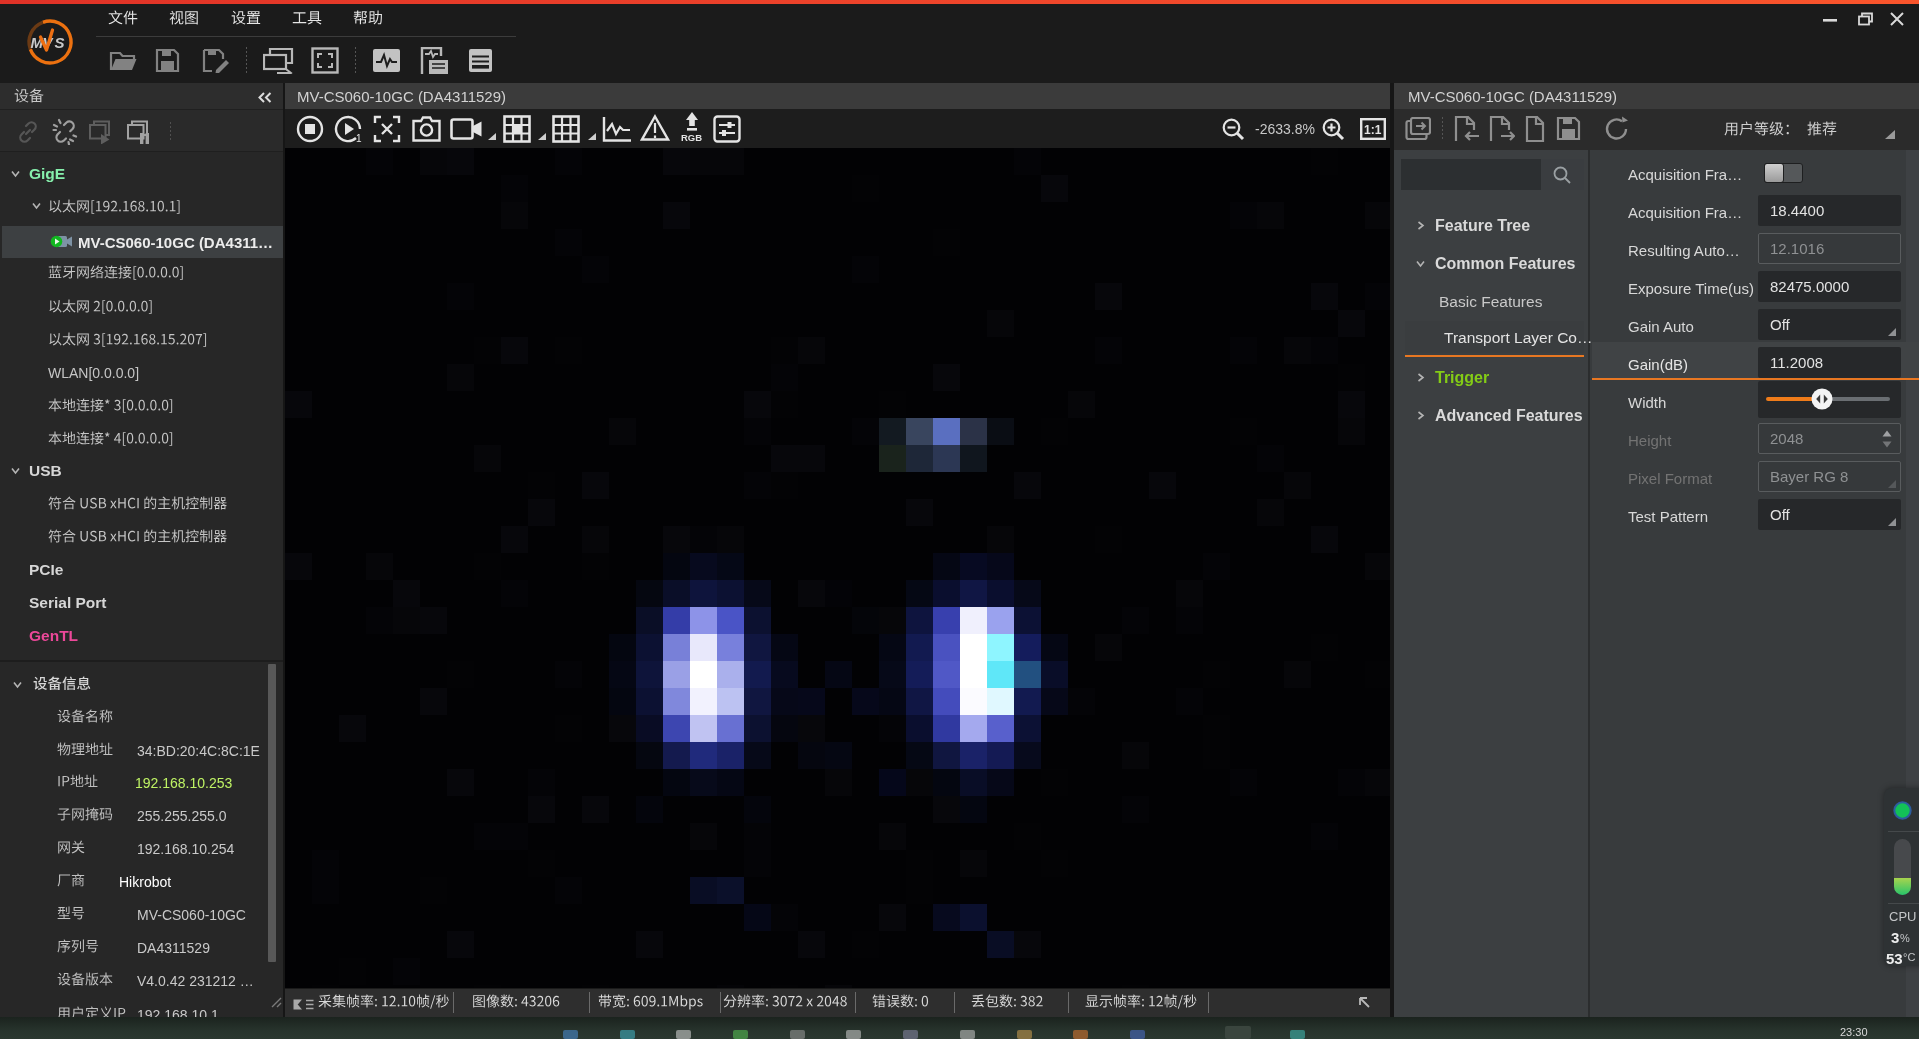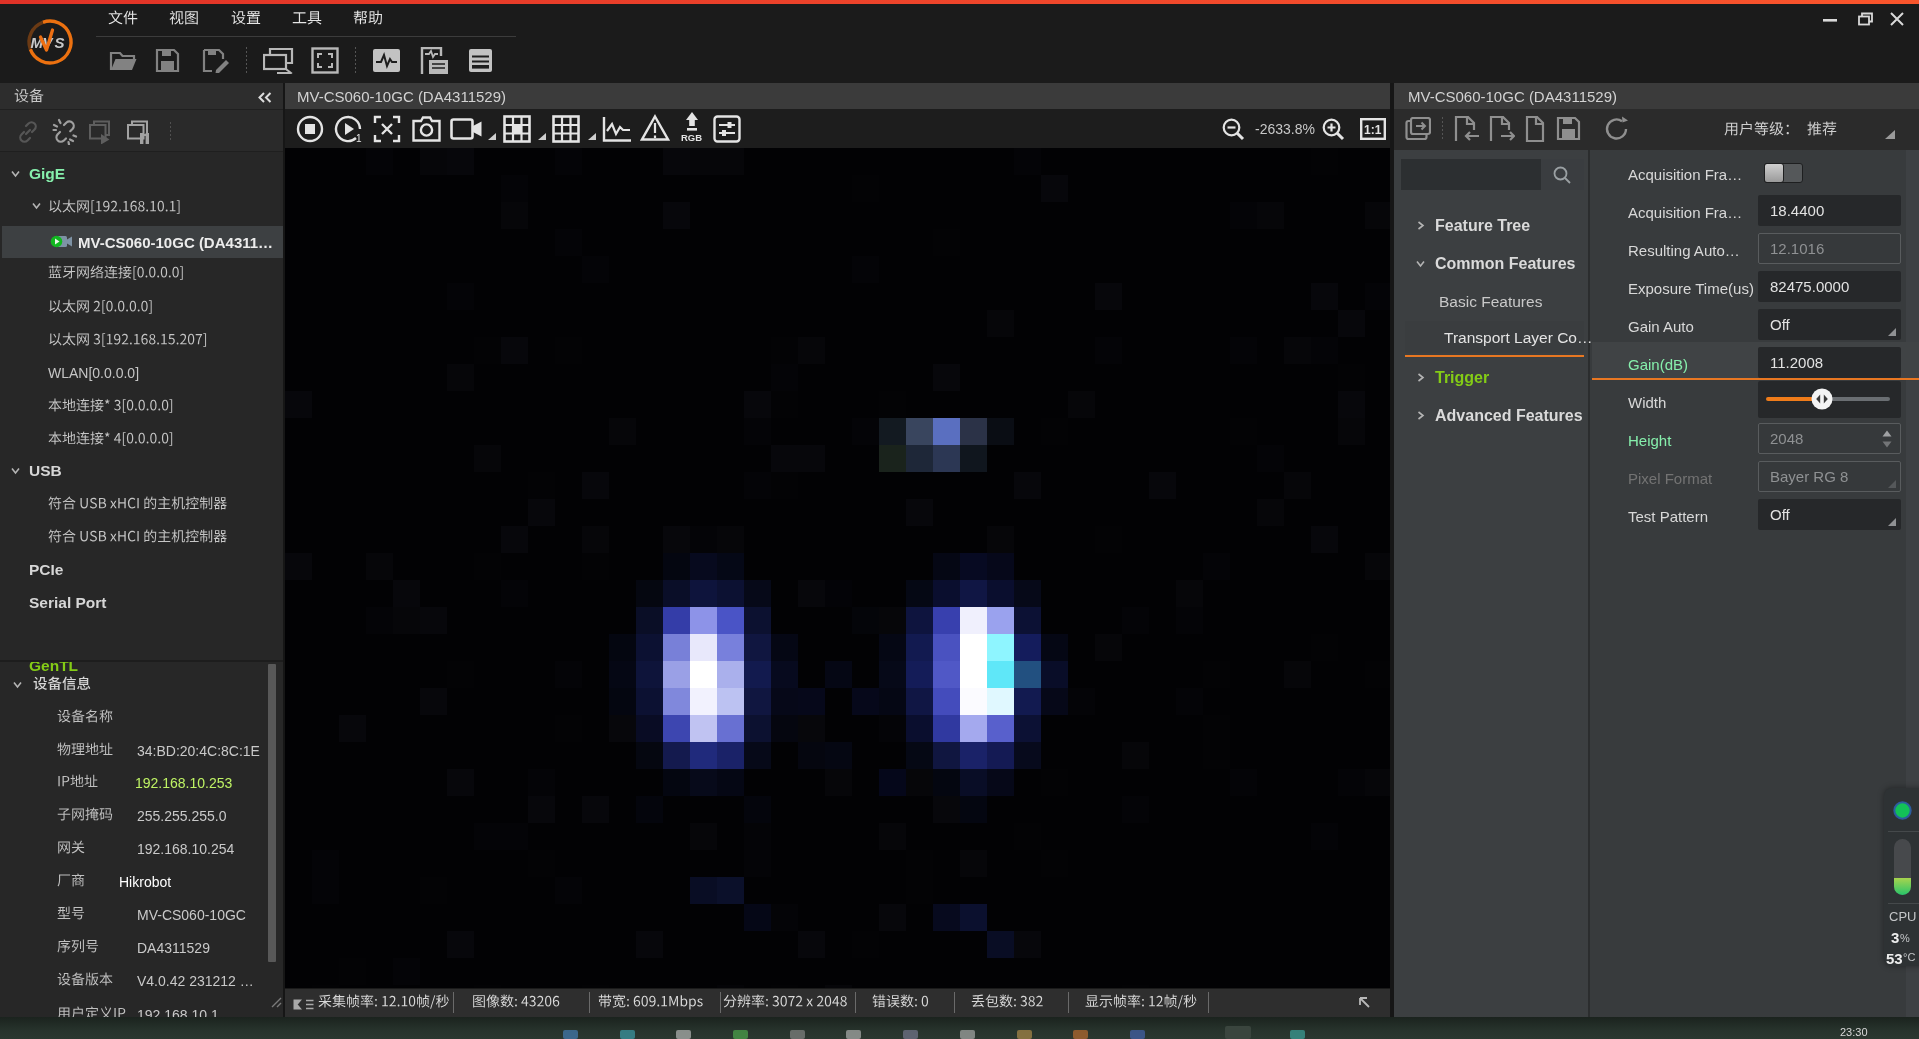--- a/index.html
+++ b/index.html
@@ -285,21 +285,21 @@
         <path transform="translate(88.0,12.3) scale(0.014000,-0.014000)" d="M101 0H193V733H101Z"></path>
         <path transform="translate(95.2,12.3) scale(0.014000,-0.014000)" d="M552 423C607 350 675 250 705 189L769 229C736 288 667 385 610 456ZM240 842C232 794 215 728 199 679H87V-54H156V25H435V679H268C285 722 304 778 321 828ZM156 612H366V401H156ZM156 93V335H366V93ZM598 844C566 706 512 568 443 479C461 469 492 448 506 436C540 484 572 545 600 613H856C844 212 828 58 796 24C784 10 773 7 753 7C730 7 670 8 604 13C618 -6 627 -38 629 -59C685 -62 744 -64 778 -61C814 -57 836 -49 859 -19C899 30 913 185 928 644C929 654 929 682 929 682H627C643 729 658 779 670 828Z"></path>
         <path transform="translate(109.2,12.3) scale(0.014000,-0.014000)" d="M374 795C435 750 505 686 545 640H103V567H459V347H149V274H459V27H56V-46H948V27H540V274H856V347H540V567H897V640H572L620 675C580 722 499 790 435 836Z"></path>
         <path transform="translate(123.2,12.3) scale(0.014000,-0.014000)" d="M498 783V462C498 307 484 108 349 -32C366 -41 395 -66 406 -80C550 68 571 295 571 462V712H759V68C759 -18 765 -36 782 -51C797 -64 819 -70 839 -70C852 -70 875 -70 890 -70C911 -70 929 -66 943 -56C958 -46 966 -29 971 0C975 25 979 99 979 156C960 162 937 174 922 188C921 121 920 68 917 45C916 22 913 13 907 7C903 2 895 0 887 0C877 0 865 0 858 0C850 0 845 2 840 6C835 10 833 29 833 62V783ZM218 840V626H52V554H208C172 415 99 259 28 175C40 157 59 127 67 107C123 176 177 289 218 406V-79H291V380C330 330 377 268 397 234L444 296C421 322 326 429 291 464V554H439V626H291V840Z"></path>
         <path transform="translate(137.2,12.3) scale(0.014000,-0.014000)" d="M695 553C758 496 843 415 884 369L933 418C889 463 804 540 741 594ZM560 593C513 527 440 460 370 415C384 402 408 372 417 358C489 410 572 491 626 569ZM164 841V646H43V575H164V336C114 319 68 305 32 294L49 219L164 261V16C164 2 159 -2 147 -2C135 -3 96 -3 53 -2C63 -22 72 -53 74 -71C137 -72 177 -69 200 -58C225 -46 234 -25 234 16V286L342 325L330 394L234 360V575H338V646H234V841ZM332 20V-47H964V20H689V271H893V338H413V271H613V20ZM588 823C602 792 619 752 631 719H367V544H435V653H882V554H954V719H712C700 754 678 802 658 841Z"></path>
         <path transform="translate(151.2,12.3) scale(0.014000,-0.014000)" d="M676 748V194H747V748ZM854 830V23C854 7 849 2 834 2C815 1 759 1 700 3C710 -20 721 -55 725 -76C800 -76 855 -74 885 -62C916 -48 928 -26 928 24V830ZM142 816C121 719 87 619 41 552C60 545 93 532 108 524C125 553 142 588 158 627H289V522H45V453H289V351H91V2H159V283H289V-79H361V283H500V78C500 67 497 64 486 64C475 63 442 63 400 65C409 46 418 19 421 -1C476 -1 515 0 538 11C563 23 569 42 569 76V351H361V453H604V522H361V627H565V696H361V836H289V696H183C194 730 204 766 212 802Z"></path>
         <path transform="translate(165.2,12.3) scale(0.014000,-0.014000)" d="M196 730H366V589H196ZM622 730H802V589H622ZM614 484C656 468 706 443 740 420H452C475 452 495 485 511 518L437 532V795H128V524H431C415 489 392 454 364 420H52V353H298C230 293 141 239 30 198C45 184 64 158 72 141L128 165V-80H198V-51H365V-74H437V229H246C305 267 355 309 396 353H582C624 307 679 264 739 229H555V-80H624V-51H802V-74H875V164L924 148C934 166 955 194 972 208C863 234 751 288 675 353H949V420H774L801 449C768 475 704 506 653 524ZM553 795V524H875V795ZM198 15V163H365V15ZM624 15V163H802V15Z"></path>
       </svg></div>
     <div style="position:absolute;left:29px;top:561px;font:700 15.5px 'Liberation Sans',sans-serif;color:#d6d6d6;letter-spacing:0;white-space:nowrap">PCIe</div>
     <div style="position:absolute;left:29px;top:594px;font:700 15.5px 'Liberation Sans',sans-serif;color:#d6d6d6;letter-spacing:0;white-space:nowrap">Serial Port</div>
-    <div style="position:absolute;left:29px;top:657px;font:700 15.5px 'Liberation Sans',sans-serif;color:#84cc16;letter-spacing:0;white-space:nowrap">GenTL</div>
+    <div style="position:absolute;left:29px;top:627px;font:700 15.5px 'Liberation Sans',sans-serif;color:#ec4899;letter-spacing:0;white-space:nowrap">GenTL</div>
     <div style="position:absolute;left:0;top:660px;width:283px;height:2px;background:#1d1d1d"></div>
     <svg style="position:absolute;left:13px;top:680px" width="10" height="10" viewBox="0 0 10 10">
       <path d="M1 2.5 L4.5 7 L8 2.5" fill="none" stroke="#b4b4b4" stroke-width="1.6"></path>
     </svg>
     <div style="position:absolute;left:33px;top:676px;line-height:0"><svg width="58" height="17" viewBox="0 0 58 17" style="overflow:visible" fill="#d6d6d6">
         <path transform="translate(0.0,12.8) scale(0.014500,-0.014500)" d="M112 771C166 723 235 655 266 611L331 678C298 720 228 784 174 828ZM40 533V442H171V108C171 61 141 27 121 13C138 -5 163 -44 170 -67C187 -45 217 -21 398 122C387 140 371 175 363 201L263 123V533ZM482 810V700C482 628 462 550 333 492C350 478 383 442 395 423C539 490 570 601 570 697V722H728V585C728 498 745 464 828 464C841 464 883 464 899 464C919 464 942 465 955 470C952 492 949 526 947 550C934 546 912 544 897 544C885 544 847 544 836 544C820 544 818 555 818 583V810ZM787 317C754 248 706 189 648 142C588 191 540 250 506 317ZM383 406V317H443L417 308C456 223 508 150 573 90C500 47 417 17 329 -1C345 -22 365 -59 373 -84C472 -59 565 -22 645 30C720 -23 809 -62 910 -86C922 -60 948 -23 968 -2C876 16 793 48 723 90C805 163 869 259 907 384L849 409L833 406Z"></path>
         <path transform="translate(14.5,12.8) scale(0.014500,-0.014500)" d="M665 678C620 634 563 595 497 562C432 593 377 629 335 671L342 678ZM365 848C314 762 215 667 69 601C90 586 119 553 133 531C182 556 227 584 266 614C304 578 348 547 396 518C281 474 152 445 25 430C40 409 59 367 66 341C214 364 366 404 498 466C623 410 769 373 920 354C933 380 958 420 979 442C844 455 713 482 601 520C691 576 768 644 820 728L758 765L742 761H419C436 783 452 805 466 827ZM259 119H448V28H259ZM259 194V274H448V194ZM730 119V28H546V119ZM730 194H546V274H730ZM161 356V-84H259V-54H730V-83H833V356Z"></path>
         <path transform="translate(29.0,12.8) scale(0.014500,-0.014500)" d="M383 536V460H877V536ZM383 393V317H877V393ZM369 245V-83H450V-48H804V-80H888V245ZM450 29V168H804V29ZM540 814C566 774 594 720 609 683H311V605H953V683H624L694 714C680 750 649 804 621 845ZM247 840C198 693 116 547 28 451C44 430 70 381 79 360C108 393 137 431 164 473V-87H251V625C282 687 309 751 331 815Z"></path>
         <path transform="translate(43.5,12.8) scale(0.014500,-0.014500)" d="M279 545H714V479H279ZM279 410H714V343H279ZM279 679H714V615H279ZM258 204V52C258 -40 291 -67 418 -67C444 -67 604 -67 631 -67C735 -67 764 -35 776 99C750 104 710 117 689 133C684 34 676 20 625 20C587 20 454 20 425 20C364 20 353 24 353 53V204ZM754 194C799 129 845 41 862 -16L951 23C934 81 884 166 838 229ZM138 212C115 147 77 61 39 5L126 -36C161 22 196 112 221 177ZM417 239C466 192 521 125 544 80L622 127C598 168 547 227 500 270H810V753H521C535 778 552 808 566 838L453 855C447 826 433 786 421 753H188V270H471Z"></path>
       </svg></div>
@@ -917,34 +917,34 @@
     <div style="position:absolute;left:1628px;top:280px;font:400 15px 'Liberation Sans',sans-serif;color:#d8d8d8;letter-spacing:0;white-space:nowrap">Exposure Time(us)</div>
     <div style="position:absolute;left:1758px;top:271px;width:143px;height:31px;background:#26282a;border-radius:2px"></div>
     <div style="position:absolute;left:1770px;top:278px;font:400 15px 'Liberation Sans',sans-serif;color:#e2e2e2;letter-spacing:0;white-space:nowrap">82475.0000</div>
     <div style="position:absolute;left:1628px;top:318px;font:400 15px 'Liberation Sans',sans-serif;color:#d8d8d8;letter-spacing:0;white-space:nowrap">Gain Auto</div>
     <div style="position:absolute;left:1758px;top:309px;width:143px;height:31px;background:#26282a;border-radius:2px"></div>
     <div style="position:absolute;left:1770px;top:316px;font:400 15px 'Liberation Sans',sans-serif;color:#e2e2e2;letter-spacing:0;white-space:nowrap">Off</div>
     <svg class="ic" style="left:1887px;top:328px" width="10" height="9" viewBox="0 0 10 9">
       <path d="M9 0 V8 H1 Z" fill="#8f9193"></path>
     </svg>
     <div style="position:absolute;left:1592px;top:342px;width:327px;height:38px;background:#404345"></div>
-    <div style="position:absolute;left:1628px;top:356px;font:400 15px 'Liberation Sans',sans-serif;color:#86efac;letter-spacing:0;white-space:nowrap">Gain(dB)</div>
+    <div style="position:absolute;left:1628px;top:356px;font:400 15px 'Liberation Sans',sans-serif;color:#e5e5e5;letter-spacing:0;white-space:nowrap">Gain(dB)</div>
     <div style="position:absolute;left:1758px;top:347px;width:143px;height:31px;background:#26282a;border-radius:2px"></div>
     <div style="position:absolute;left:1770px;top:354px;font:400 15px 'Liberation Sans',sans-serif;color:#e2e2e2;letter-spacing:0;white-space:nowrap">11.2008</div>
     <div style="position:absolute;left:1592px;top:378px;width:327px;height:2px;background:#e87722"></div>
     <div style="position:absolute;left:1628px;top:394px;font:400 15px 'Liberation Sans',sans-serif;color:#d8d8d8;letter-spacing:0;white-space:nowrap">Width</div>
     <div style="position:absolute;left:1758px;top:381px;width:143px;height:37px;background:#26282a;border-radius:2px"></div>
     <div style="position:absolute;left:1766px;top:397px;width:60px;height:4px;background:#ef7c1a;border-radius:2px"></div>
     <div style="position:absolute;left:1826px;top:397px;width:64px;height:4px;background:#6a6e72;border-radius:2px"></div>
     <svg class="ic" style="left:1811px;top:388px" width="22" height="22" viewBox="0 0 22 22">
 <circle cx="11" cy="11" r="10.5" fill="#f4f4f4"></circle>
 <path d="M9.2 6.5 L5.2 11 L9.2 15.5 Z" fill="#3a3a3a"></path>
       <path d="M12.8 6.5 L16.8 11 L12.8 15.5 Z" fill="#3a3a3a"></path>
     </svg>
-    <div style="position:absolute;left:1628px;top:432px;font:400 15px 'Liberation Sans',sans-serif;color:#86efac;letter-spacing:0;white-space:nowrap">Height</div>
+    <div style="position:absolute;left:1628px;top:432px;font:400 15px 'Liberation Sans',sans-serif;color:#737373;letter-spacing:0;white-space:nowrap">Height</div>
     <div style="position:absolute;left:1758px;top:423px;width:143px;height:31px;border:1px solid #595c5e;border-radius:2px;background:#36393b"></div>
     <div style="position:absolute;left:1770px;top:430px;font:400 15px 'Liberation Sans',sans-serif;color:#8f9193;letter-spacing:0;white-space:nowrap">2048</div>
     <svg class="ic" style="left:1882px;top:430px" width="10" height="18" viewBox="0 0 10 18">
 <path d="M5 0.5 L9.5 6.5 H0.5 Z" fill="#9fa1a3"></path>
       <path d="M5 17.5 L0.5 11.5 H9.5 Z" fill="#737577"></path>
     </svg>
     <div style="position:absolute;left:1628px;top:470px;font:400 15px 'Liberation Sans',sans-serif;color:#737373;letter-spacing:0;white-space:nowrap">Pixel Format</div>
     <div style="position:absolute;left:1758px;top:461px;width:143px;height:31px;border:1px solid #595c5e;border-radius:2px;background:#36393b"></div>
     <div style="position:absolute;left:1770px;top:468px;font:400 15px 'Liberation Sans',sans-serif;color:#8f9193;letter-spacing:0;white-space:nowrap">Bayer RG 8</div>
     <svg class="ic" style="left:1887px;top:480px" width="10" height="9" viewBox="0 0 10 9">

